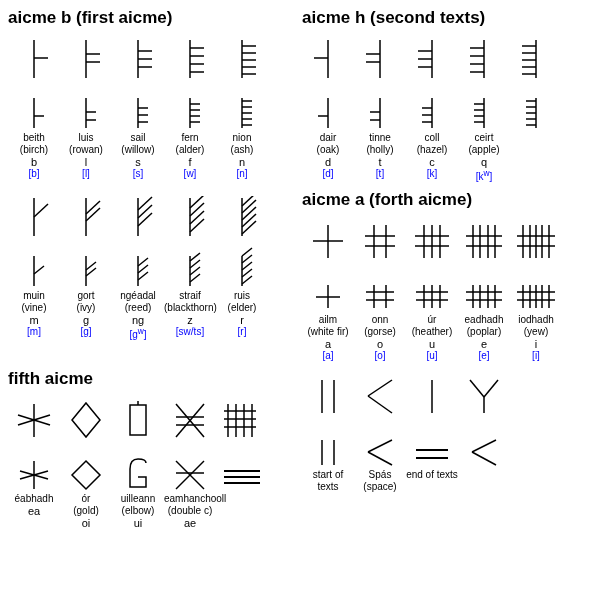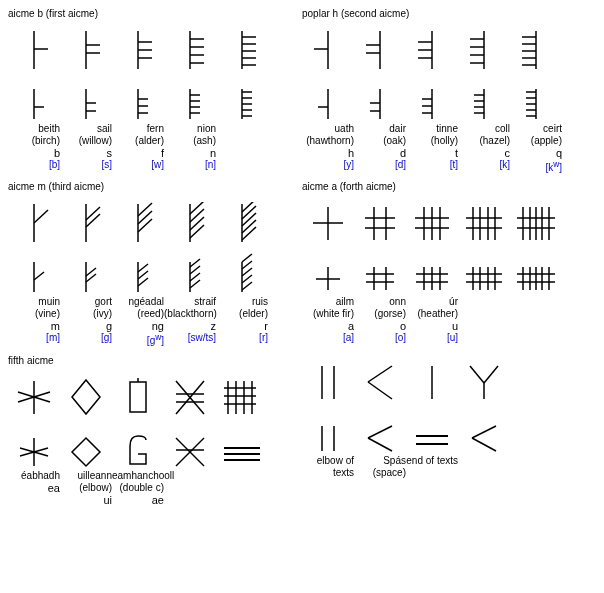--- a/index.html
+++ b/index.html
@@ -6,22 +6,22 @@
     body {
       background: #fff;
       font-family: Arial, sans-serif;
       font-size: 11px;
       width: 604px;
       min-height: 593px;
       padding: 8px;
       color: #000;
     }
     .section-title {
-      font-size: 10px;
-      font-weight: normal;
+      font-size: 17px;
+      font-weight: bold;
       margin-bottom: 4px;
     }
     .two-sections {
       display: flex;
       width: 100%;
       margin-bottom: 8px;
     }
     .section-left { width: 50%; }
     .section-right { width: 50%; }
     .glyphs-row {
@@ -43,21 +43,21 @@
       justify-content: center;
       height: 42px;
       width: 100%;
     }
     .info-row {
       display: flex;
       align-items: flex-start;
     }
     .info-cell {
       width: 52px;
-      text-align: right;
+      text-align: center;
     }
     .letter-name {
       font-size: 10px;
       line-height: 1.2;
     }
     .letter-latin {
       font-size: 11px;
     }
     .letter-ipa {
       font-size: 10px;
@@ -190,39 +190,44 @@
         </div>
       </div>
 
       <div class="info-row">
         <div class="info-cell">
           <div class="letter-name">beith<br>(birch)</div>
           <div class="letter-latin">b</div>
           <div class="letter-ipa">[b]</div>
         </div>
         <div class="info-cell">
+          <div class="letter-name">luis<br>(rowan)</div>
+          <div class="letter-latin">l</div>
+          <div class="letter-ipa">[l]</div>
+        </div>
+        <div class="info-cell">
           <div class="letter-name">sail<br>(willow)</div>
           <div class="letter-latin">s</div>
           <div class="letter-ipa">[s]</div>
         </div>
         <div class="info-cell">
           <div class="letter-name">fern<br>(alder)</div>
           <div class="letter-latin">f</div>
           <div class="letter-ipa">[w]</div>
         </div>
         <div class="info-cell">
           <div class="letter-name">nion<br>(ash)</div>
           <div class="letter-latin">n</div>
           <div class="letter-ipa">[n]</div>
         </div>
       </div>
     </div>
 
     <div class="section-right">
-      <div class="section-title">poplar h (second aicme)</div>
+      <div class="section-title">aicme h (second texts)</div>
 
       <div class="glyphs-row">
         <div class="glyph-cell">
           <div class="glyph-svg">
             <svg width="44" height="42" viewBox="0 0 44 42">
               <line x1="22" y1="2" x2="22" y2="40" stroke="black" stroke-width="1.5"></line>
               <line x1="8" y1="20" x2="22" y2="20" stroke="black" stroke-width="1.5"></line>
             </svg>
           </div>
         </div>
@@ -318,25 +323,20 @@
               <line x1="12" y1="25" x2="22" y2="25" stroke="black" stroke-width="1.5"></line>
               <line x1="12" y1="31" x2="22" y2="31" stroke="black" stroke-width="1.5"></line>
               <line x1="12" y1="37" x2="22" y2="37" stroke="black" stroke-width="1.5"></line>
             </svg>
           </div>
         </div>
       </div>
 
       <div class="info-row">
         <div class="info-cell">
-          <div class="letter-name">uath<br>(hawthorn)</div>
-          <div class="letter-latin">h</div>
-          <div class="letter-ipa">[y]</div>
-        </div>
-        <div class="info-cell">
           <div class="letter-name">dair<br>(oak)</div>
           <div class="letter-latin">d</div>
           <div class="letter-ipa">[d]</div>
         </div>
         <div class="info-cell">
           <div class="letter-name">tinne<br>(holly)</div>
           <div class="letter-latin">t</div>
           <div class="letter-ipa">[t]</div>
         </div>
         <div class="info-cell">
@@ -348,21 +348,20 @@
           <div class="letter-name">ceirt<br>(apple)</div>
           <div class="letter-latin">q</div>
           <div class="letter-ipa">[k<sup>w</sup>]</div>
         </div>
       </div>
     </div>
   </div>
 
   <div class="two-sections">
     <div class="section-left">
-      <div class="section-title">aicme m (third aicme)</div>
 
       <div class="glyphs-row">
 
         <div class="glyph-cell">
           <div class="glyph-svg">
             <svg width="44" height="42" viewBox="0 0 44 42">
               <line x1="22" y1="2" x2="22" y2="40" stroke="black" stroke-width="1.5"></line>
               <line x1="22" y1="21" x2="36" y2="8" stroke="black" stroke-width="1.5"></line>
             </svg>
           </div>
@@ -628,20 +627,30 @@
         <div class="info-cell">
           <div class="letter-name">onn<br>(gorse)</div>
           <div class="letter-latin">o</div>
           <div class="letter-ipa">[o]</div>
         </div>
         <div class="info-cell">
           <div class="letter-name">úr<br>(heather)</div>
           <div class="letter-latin">u</div>
           <div class="letter-ipa">[u]</div>
         </div>
+        <div class="info-cell">
+          <div class="letter-name">eadhadh<br>(poplar)</div>
+          <div class="letter-latin">e</div>
+          <div class="letter-ipa">[e]</div>
+        </div>
+        <div class="info-cell">
+          <div class="letter-name">iodhadh<br>(yew)</div>
+          <div class="letter-latin">i</div>
+          <div class="letter-ipa">[i]</div>
+        </div>
       </div>
     </div>
   </div>
 
   <div class="bottom-section">
     <div class="bottom-left">
       <div class="section-title">fifth aicme</div>
 
       <div class="glyphs-row">
 
@@ -746,20 +755,24 @@
           </div>
         </div>
       </div>
 
       <div class="info-row">
         <div class="info-cell">
           <div class="letter-name">éabhadh</div>
           <div class="letter-latin">ea</div>
         </div>
         <div class="info-cell">
+          <div class="letter-name">ór<br>(gold)</div>
+          <div class="letter-latin">oi</div>
+        </div>
+        <div class="info-cell">
           <div class="letter-name">uilleann<br>(elbow)</div>
           <div class="letter-latin">ui</div>
         </div>
         <div class="info-cell">
           <div class="letter-name">eamhanchooll<br>(double c)</div>
           <div class="letter-latin">ae</div>
         </div>
       </div>
     </div>
 
@@ -838,21 +851,21 @@
             <svg width="44" height="42" viewBox="0 0 44 42">
               <line x1="34" y1="15" x2="10" y2="27" stroke="black" stroke-width="1.5"></line>
               <line x1="34" y1="40" x2="10" y2="27" stroke="black" stroke-width="1.5"></line>
             </svg>
           </div>
         </div>
       </div>
 
       <div class="info-row">
         <div class="info-cell">
-          <div class="letter-name">elbow of texts</div>
+          <div class="letter-name">start of texts</div>
         </div>
         <div class="info-cell">
           <div class="letter-name">Spás<br>(space)</div>
         </div>
         <div class="info-cell">
           <div class="letter-name">end of texts</div>
         </div>
       </div>
     </div>
   </div>

